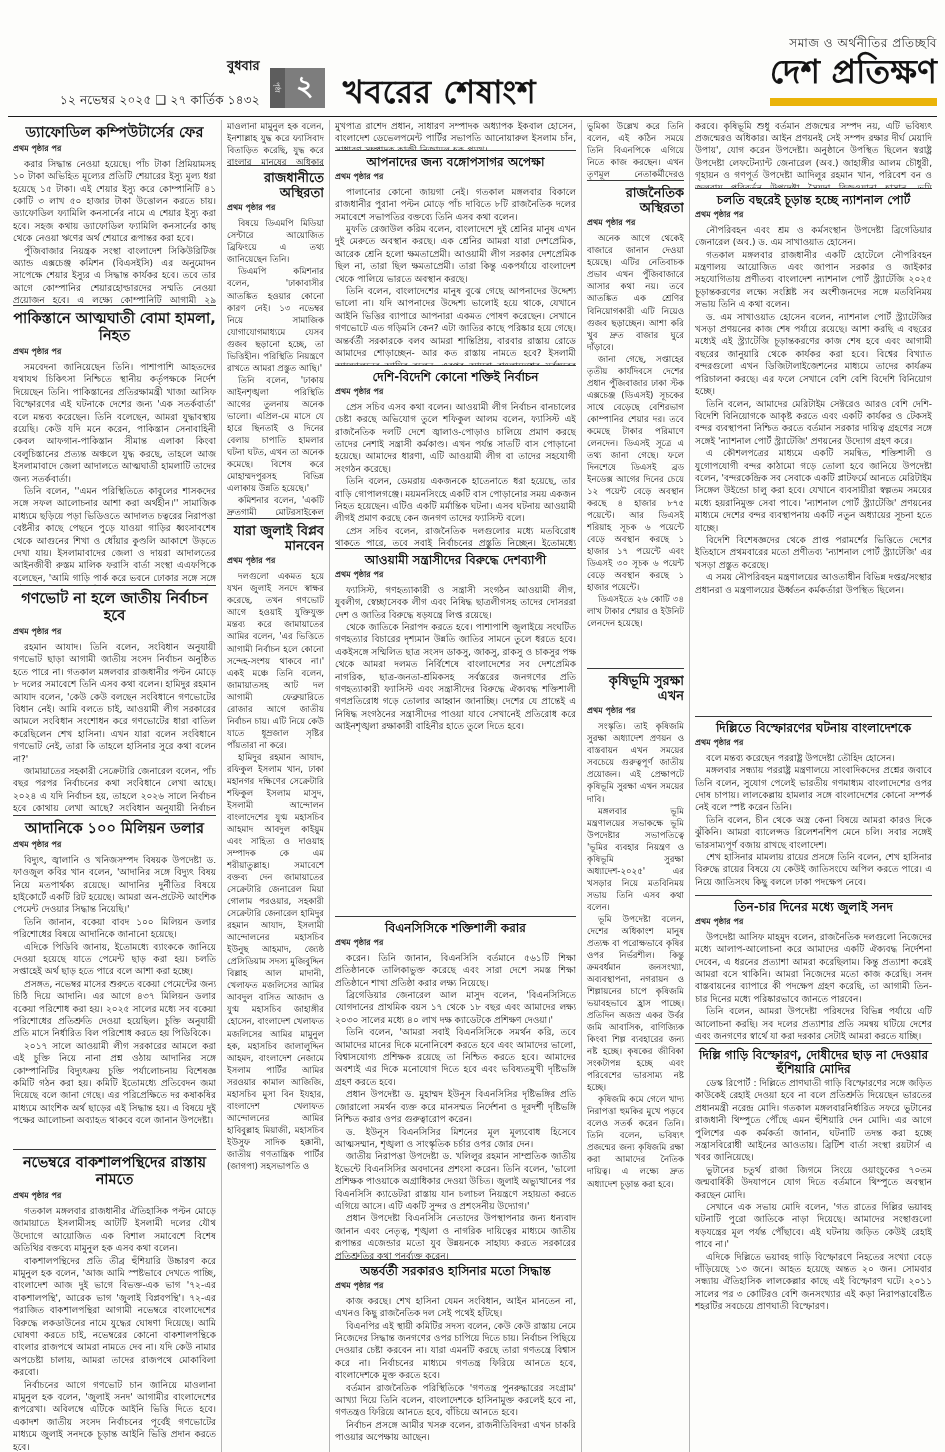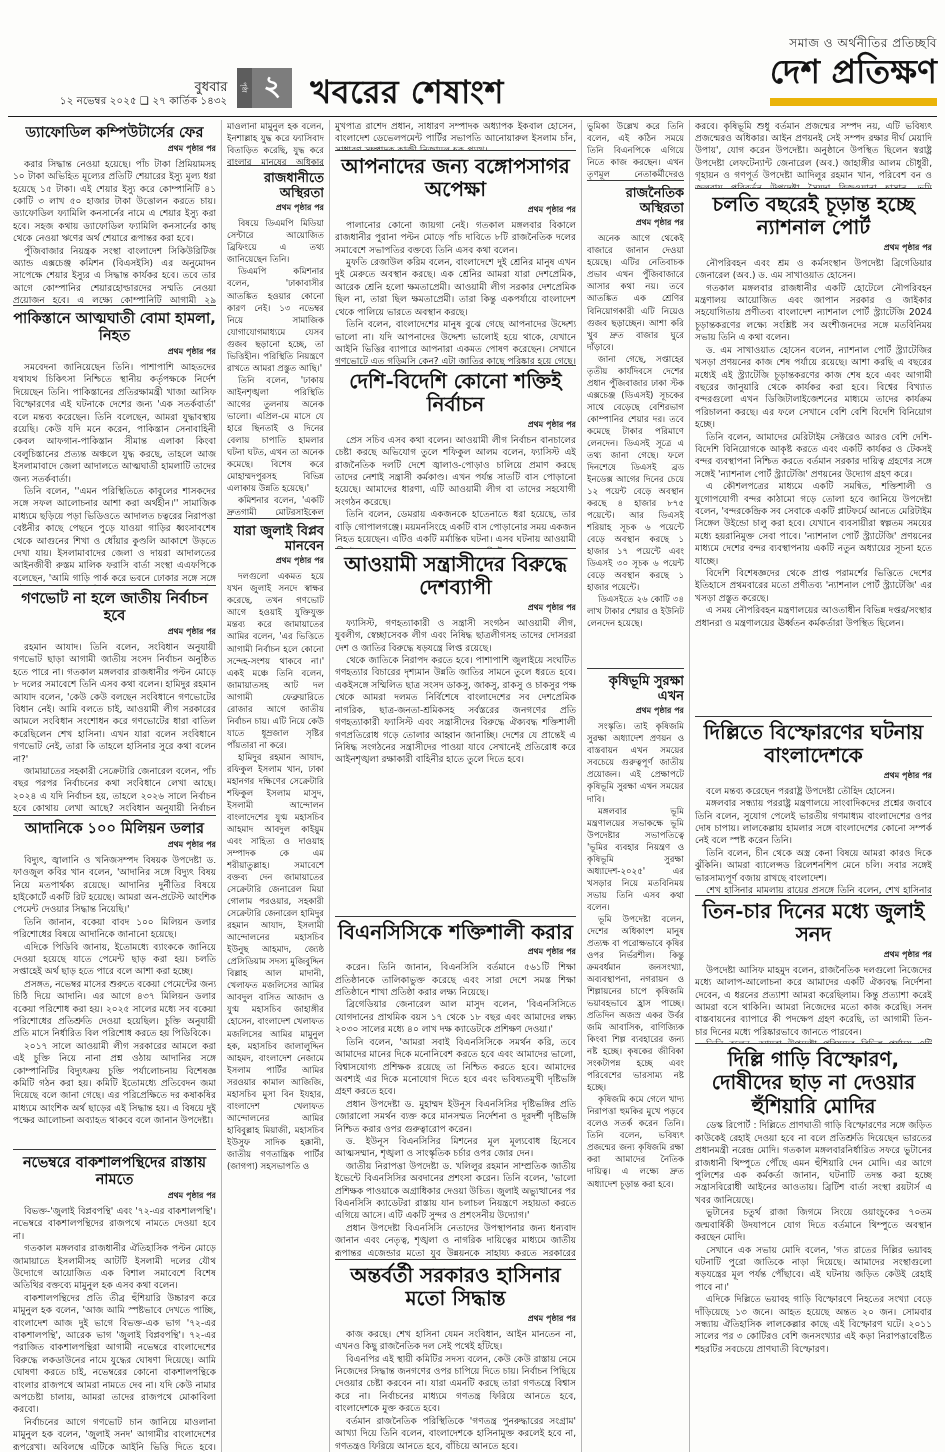--- a/index.html
+++ b/index.html
@@ -5,46 +5,46 @@
   html,body{margin:0;padding:0;}
   body{
     width:945px;height:1452px;background:#fdfdfb;color:#141414;
     font-family:"DejaVu Sans","Liberation Sans",sans-serif;
     -webkit-font-smoothing:antialiased;overflow:hidden;
   }
   .page{padding:0 8px;}
   
   .header{display:flex;align-items:flex-end;padding:34px 0 8px;border-bottom:1.5px solid #1a1a1a;}
   .dateblock{text-align:right;line-height:1.25;margin-left:52px;white-space:nowrap;}
-  .weekday{font-weight:normal;font-size:13px;}
-  .dateline{font-size:10px;letter-spacing:.2px;}
+  .weekday{font-weight:bold;font-size:13px;}
+  .dateline{font-size:12px;letter-spacing:.2px;margin-top:18px;}
   .pagebox{display:flex;margin:0 4px 0 10px;align-items:flex-end;}
   .pagebox .tab{width:15px;height:40px;background:#5d5d5d;color:#f2f2f2;font-size:6.5px;
     writing-mode:vertical-rl;display:flex;align-items:center;justify-content:center;}
   .pagebox .num{width:40px;height:40px;background:#7d7d7d;color:#fff;font-size:27px;font-weight:bold;
     display:flex;align-items:center;justify-content:center;}
   .sectiontitle{font-size:32px;font-weight:bold;margin-left:14px;line-height:1;letter-spacing:.5px;}
   .masthead{margin-left:auto;text-align:right;padding-bottom:2px;}
   .tagline{font-size:12px;color:#333;letter-spacing:.5px;margin-bottom:1px;}
   .mastname{font-size:33px;font-weight:900;line-height:1.02;border-bottom:8px solid #eab308;padding-bottom:9px;}
   
   .cols{display:flex;height:1358px;overflow:hidden;margin-top:3px;}
   .col{overflow:hidden;padding:0 5px;border-right:1px solid #b5b5b5;}
   .col:last-child{border-right:none;flex:1;}
   .col0{width:203px;}
   .col1{width:97px;}
   .col2{width:241px;}
   .col3{width:97px;}
   .block{overflow:hidden;}
   .article{border-top:1px solid #3a3a3a;padding-top:2px;}
   .col > .block:first-child{border-top:none;}
-  .headline{text-align:center;font-weight:bold;font-size:20px;line-height:1.18;margin:2px 0 1px;}
+  .headline{text-align:center;font-weight:bold;font-size:12px;line-height:1.18;margin:2px 0 1px;}
   .col0 .headline{font-size:14.5px;}
   .col1 .headline,.col3 .headline{font-size:13px;text-align:right;}
-  .kicker{text-align:right;font-size:8px;font-weight:bold;margin:0 0 3px;}
+  .kicker{text-align:left;font-size:8px;font-weight:bold;margin:0 0 3px;}
   .block p{margin:0;font-size:9px;line-height:1.38;text-align:justify;text-indent:11px;
     word-break:break-word;}
   .block.cont p:first-child{text-indent:0;}
   .col1 .block p,.col3 .block p{font-size:8.6px;line-height:1.4;}
 </style>
 </head>
 <body>
 
 <div class="page">
   <div class="header">
@@ -87,21 +87,20 @@
           <div class="kicker">প্রথম পৃষ্ঠার পর</div>
           <p>বিদ্যুৎ, জ্বালানি ও খনিজসম্পদ বিষয়ক উপদেষ্টা ড. ফাওজুল কবির খান বলেন, 'আদানির সঙ্গে বিদ্যুৎ বিষয় নিয়ে মতপার্থক্য রয়েছে। আদানির দুর্নীতির বিষয়ে হাইকোর্টে একটি রিট হয়েছে। আমরা অন-প্রটেস্ট আংশিক পেমেন্ট দেওয়ার সিদ্ধান্ত নিয়েছি।'</p>
           <p>তিনি জানান, বকেয়া বাবদ ১০০ মিলিয়ন ডলার পরিশোধের বিষয়ে আদানিকে জানানো হয়েছে।</p>
           <p>এদিকে পিডিবি জানায়, ইতোমধ্যে ব্যাংককে জানিয়ে দেওয়া হয়েছে যাতে পেমেন্ট ছাড় করা হয়। চলতি সপ্তাহেই অর্থ ছাড় হতে পারে বলে আশা করা হচ্ছে।</p>
           <p>প্রসঙ্গত, নভেম্বর মাসের শুরুতে বকেয়া পেমেন্টের জন্য চিঠি দিয়ে আদানি। এর আগে ৪৩৭ মিলিয়ন ডলার বকেয়া পরিশোধ করা হয়। ২০২৫ সালের মধ্যে সব বকেয়া পরিশোধের প্রতিশ্রুতি দেওয়া হয়েছিল। চুক্তি অনুযায়ী প্রতি মাসে নির্ধারিত বিল পরিশোধ করতে হয় পিডিবিকে।</p>
           <p>২০১৭ সালে আওয়ামী লীগ সরকারের আমলে করা এই চুক্তি নিয়ে নানা প্রশ্ন ওঠায় আদানির সঙ্গে কোম্পানিটির বিদ্যুৎক্রয় চুক্তি পর্যালোচনায় বিশেষজ্ঞ কমিটি গঠন করা হয়। কমিটি ইতোমধ্যে প্রতিবেদন জমা দিয়েছে বলে জানা গেছে। এর পরিপ্রেক্ষিতে দর কষাকষির মাধ্যমে আংশিক অর্থ ছাড়ের এই সিদ্ধান্ত হয়। এ বিষয়ে দুই পক্ষের আলোচনা অব্যাহত থাকবে বলে জানান উপদেষ্টা।</p>
         </div>
         <div class="block article" style="height: 349px;">
           <div class="headline">নভেম্বরে বাকশালপন্থিদের রাস্তায় নামতে</div>
           <div class="kicker">প্রথম পৃষ্ঠার পর</div>
-          <p>বিভক্ত-'জুলাই বিপ্লবপন্থি' এবং '৭২-এর বাকশালপন্থি'। নভেম্বরে বাকশালপন্থিদের রাজপথে নামতে দেওয়া হবে না।</p>
           <p>গতকাল মঙ্গলবার রাজধানীর ঐতিহাসিক পল্টন মোড়ে জামায়াতে ইসলামীসহ আটটি ইসলামী দলের যৌথ উদ্যোগে আয়োজিত এক বিশাল সমাবেশে বিশেষ অতিথির বক্তব্যে মামুনুল হক এসব কথা বলেন।</p>
           <p>বাকশালপন্থিদের প্রতি তীব্র হুঁশিয়ারি উচ্চারণ করে মামুনুল হক বলেন, 'আজ আমি স্পষ্টভাবে দেখতে পাচ্ছি, বাংলাদেশ আজ দুই ভাগে বিভক্ত-এক ভাগ '৭২-এর বাকশালপন্থি', আরেক ভাগ 'জুলাই বিপ্লবপন্থি'। ৭২-এর পরাজিত বাকশালপন্থিরা আগামী নভেম্বরে বাংলাদেশের বিরুদ্ধে লকডাউনের নামে যুদ্ধের ঘোষণা দিয়েছে। আমি ঘোষণা করতে চাই, নভেম্বরের কোনো বাকশালপন্থিকে বাংলার রাজপথে আমরা নামতে দেব না। যদি কেউ নামার অপচেষ্টা চালায়, আমরা তাদের রাজপথে মোকাবিলা করবো।</p>
           <p>নির্বাচনের আগে গণভোট চান জানিয়ে মাওলানা মামুনুল হক বলেন, 'জুলাই সনদ' আগামীর বাংলাদেশের রূপরেখা। অবিলম্বে এটিকে আইনি ভিত্তি দিতে হবে। একাদশ জাতীয় সংসদ নির্বাচনের পূর্বেই গণভোটের মাধ্যমে জুলাই সনদকে চূড়ান্ত আইনি ভিত্তি প্রদান করতে হবে।</p>
         </div>
       </div>
       <div class="col col1">
         <div class="block cont" style="height: 45px;">
           <p>মাওলানা মামুনুল হক বলেন, ইনশাল্লাহ যুদ্ধ করে ফ্যাসিবাদ বিতাড়িত করেছি, যুদ্ধ করে বাংলার মানুষের অধিকার আদায় করে ছাড়ব ইনশাল্লাহ।</p>
         </div>
         <div class="block article" style="height: 350px;">
@@ -184,21 +183,21 @@
         </div>
       </div>
       <div class="col col4">
         <div class="block cont" style="height: 68px;">
           <p>করবে। কৃষিভূমি শুধু বর্তমান প্রজন্মের সম্পদ নয়, এটি ভবিষ্যৎ প্রজন্মেরও অধিকার। আইন প্রণয়নই সেই সম্পদ রক্ষার দীর্ঘ মেয়াদি উপায়', যোগ করেন উপদেষ্টা। অনুষ্ঠানে উপস্থিত ছিলেন স্বরাষ্ট্র উপদেষ্টা লেফটেন্যান্ট জেনারেল (অব.) জাহাঙ্গীর আলম চৌধুরী, গৃহায়ন ও গণপূর্ত উপদেষ্টা আদিলুর রহমান খান, পরিবেশ বন ও জলবায়ু পরিবর্তন উপদেষ্টা সৈয়দা রিজওয়ানা হাসান, ভূমি মন্ত্রণালয়ের সিনিয়র সচিব এএসএম সালেহ আহমেদসহ সংশ্লিষ্ট মন্ত্রণালয়ের সচিব।</p>
         </div>
         <div class="block article" style="height: 525px;">
           <div class="headline">চলতি বছরেই চূড়ান্ত হচ্ছে ন্যাশনাল পোর্ট</div>
           <div class="kicker">প্রথম পৃষ্ঠার পর</div>
           <p>নৌপরিবহন এবং শ্রম ও কর্মসংস্থান উপদেষ্টা ব্রিগেডিয়ার জেনারেল (অব.) ড. এম সাখাওয়াত হোসেন।</p>
-          <p>গতকাল মঙ্গলবার রাজধানীর একটি হোটেলে নৌপরিবহন মন্ত্রণালয় আয়োজিত এবং জাপান সরকার ও জাইকার সহযোগিতায় প্রণীতব্য বাংলাদেশ ন্যাশনাল পোর্ট স্ট্র্যাটেজি 2024 চূড়ান্তকরণের লক্ষ্যে সংশ্লিষ্ট সব অংশীজনদের সঙ্গে মতবিনিময় সভায় তিনি এ কথা বলেন।</p>
+          <p>গতকাল মঙ্গলবার রাজধানীর একটি হোটেলে নৌপরিবহন মন্ত্রণালয় আয়োজিত এবং জাপান সরকার ও জাইকার সহযোগিতায় প্রণীতব্য বাংলাদেশ ন্যাশনাল পোর্ট স্ট্র্যাটেজি ২০২৫ চূড়ান্তকরণের লক্ষ্যে সংশ্লিষ্ট সব অংশীজনদের সঙ্গে মতবিনিময় সভায় তিনি এ কথা বলেন।</p>
           <p>ড. এম সাখাওয়াত হোসেন বলেন, ন্যাশনাল পোর্ট স্ট্র্যাটেজির খসড়া প্রণয়নের কাজ শেষ পর্যায়ে রয়েছে। আশা করছি এ বছরের মধ্যেই এই স্ট্র্যাটেজি চূড়ান্তকরণের কাজ শেষ হবে এবং আগামী বছরের জানুয়ারি থেকে কার্যকর করা হবে। বিশ্বের বিখ্যাত বন্দরগুলো এখন ডিজিটালাইজেশনের মাধ্যমে তাদের কার্যক্রম পরিচালনা করছে। এর ফলে সেখানে বেশি বেশি বিদেশি বিনিয়োগ হচ্ছে।</p>
           <p>তিনি বলেন, আমাদের মেরিটাইম সেক্টরেও আরও বেশি দেশি-বিদেশি বিনিয়োগকে আকৃষ্ট করতে এবং একটি কার্যকর ও টেকসই বন্দর ব্যবস্থাপনা নিশ্চিত করতে বর্তমান সরকার দায়িত্ব গ্রহণের সঙ্গে সঙ্গেই 'ন্যাশনাল পোর্ট স্ট্র্যাটেজি' প্রণয়নের উদ্যোগ গ্রহণ করে।</p>
           <p>এ কৌশলপত্রের মাধ্যমে একটি সমন্বিত, শক্তিশালী ও যুগোপযোগী বন্দর কাঠামো গড়ে তোলা হবে জানিয়ে উপদেষ্টা বলেন, 'বন্দরকেন্দ্রিক সব সেবাকে একটি প্লাটফর্মে আনতে মেরিটাইম সিঙ্গেল উইন্ডো চালু করা হবে। যেখানে ব্যবসায়ীরা স্বল্পতম সময়ের মধ্যে হয়রানিমুক্ত সেবা পাবে। 'ন্যাশনাল পোর্ট স্ট্র্যাটেজি' প্রণয়নের মাধ্যমে দেশের বন্দর ব্যবস্থাপনায় একটি নতুন অধ্যায়ের সূচনা হতে যাচ্ছে।</p>
           <p>বিদেশি বিশেষজ্ঞদের থেকে প্রাপ্ত পরামর্শের ভিত্তিতে দেশের ইতিহাসে প্রথমবারের মতো প্রণীতব্য 'ন্যাশনাল পোর্ট স্ট্র্যাটেজি' এর খসড়া প্রস্তুত করেছে।</p>
           <p>এ সময় নৌপরিবহন মন্ত্রণালয়ের আওতাধীন বিভিন্ন দপ্তর/সংস্থার প্রধানরা ও মন্ত্রণালয়ের ঊর্ধ্বতন কর্মকর্তারা উপস্থিত ছিলেন।</p>
         </div>
         <div class="block article" style="height: 176px;">
           <div class="headline">দিল্লিতে বিস্ফোরণের ঘটনায় বাংলাদেশকে</div>
           <div class="kicker">প্রথম পৃষ্ঠার পর</div>
           <p>বলে মন্তব্য করেছেন পররাষ্ট্র উপদেষ্টা তৌহিদ হোসেন।</p>

